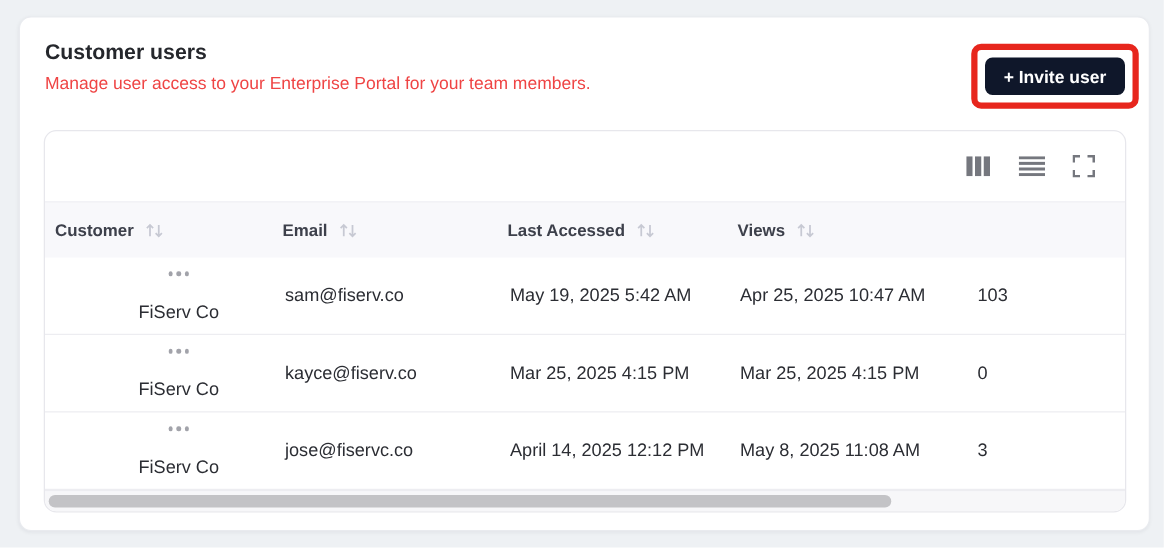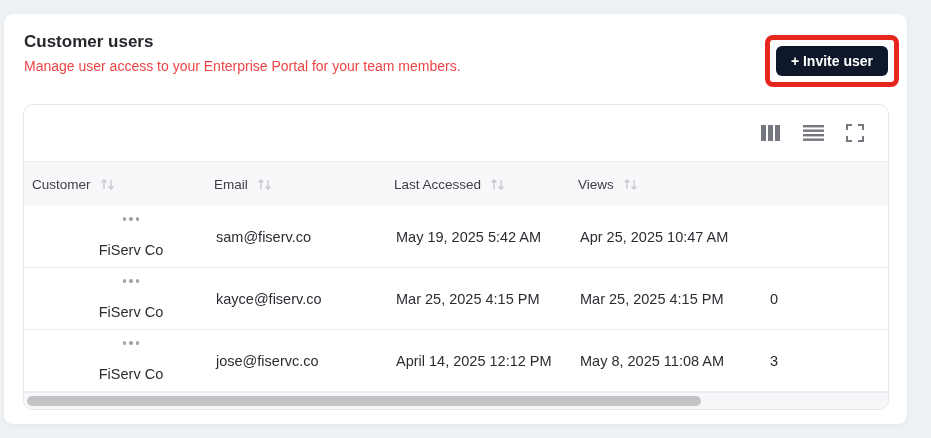--- a/index.html
+++ b/index.html
@@ -4,21 +4,21 @@
 <style>
   * { box-sizing: border-box; margin: 0; padding: 0; }
   html, body { width: 931px; height: 438px; }
   body {
     background: #eef1f4;
     font-family: "Liberation Sans", sans-serif;
     position: relative;
     overflow: hidden;
   }
   .panel {
-    position: absolute; left: 3px; top: 13px;
+    position: absolute; left: 15px; top: 13px;
     width: 905px; height: 412px;
     background: #ffffff;
     border: 1px solid #e9ebef;
     border-radius: 10px;
     box-shadow: 0 1px 3px rgba(16,24,40,.05);
   }
   .panel-header {
     display: flex; justify-content: space-between; align-items: flex-start;
     padding: 16px 8px 0 20px;
   }
@@ -67,21 +67,21 @@
   .grid-header {
     display: grid;
     grid-template-columns: 190px 180px 184px 190px 1fr;
     height: 45px;
     background: #f8f8fb;
     border-top: 1px solid #f0f0f4;
     align-items: center;
   }
   .hcell {
     display: flex; align-items: center; gap: 9px;
-    font-size: 13.5px; font-weight: 400; color: #3d404b;
+    font-size: 13.5px; font-weight: 700; color: #3d404b;
   }
   .hcell.first { padding-left: 8px; }
   .sort-icon { flex: 0 0 auto; }
   .grid-row {
     display: grid;
     grid-template-columns: 190px 180px 184px 190px 1fr;
     height: 62px;
     align-items: center;
     border-bottom: 1px solid #ededf1;
     font-size: 14.5px; color: #2b2d33;
@@ -190,20 +190,21 @@
         <button class="dots-btn">
           <i></i>
             <i></i>
             <i></i>
         </button>
         <span>FiServ Co</span>
       </div>
       <div class="cell">sam@fiserv.co</div>
       <div class="cell">May 19, 2025 5:42 AM</div>
       <div class="cell">Apr 25, 2025 10:47 AM</div>
+      <div class="cell">103</div>
     </div>
 
     <div class="grid-row">
       <div class="customer-cell">
         <button class="dots-btn">
           <i></i>
             <i></i>
             <i></i>
         </button>
         <span>FiServ Co</span>

